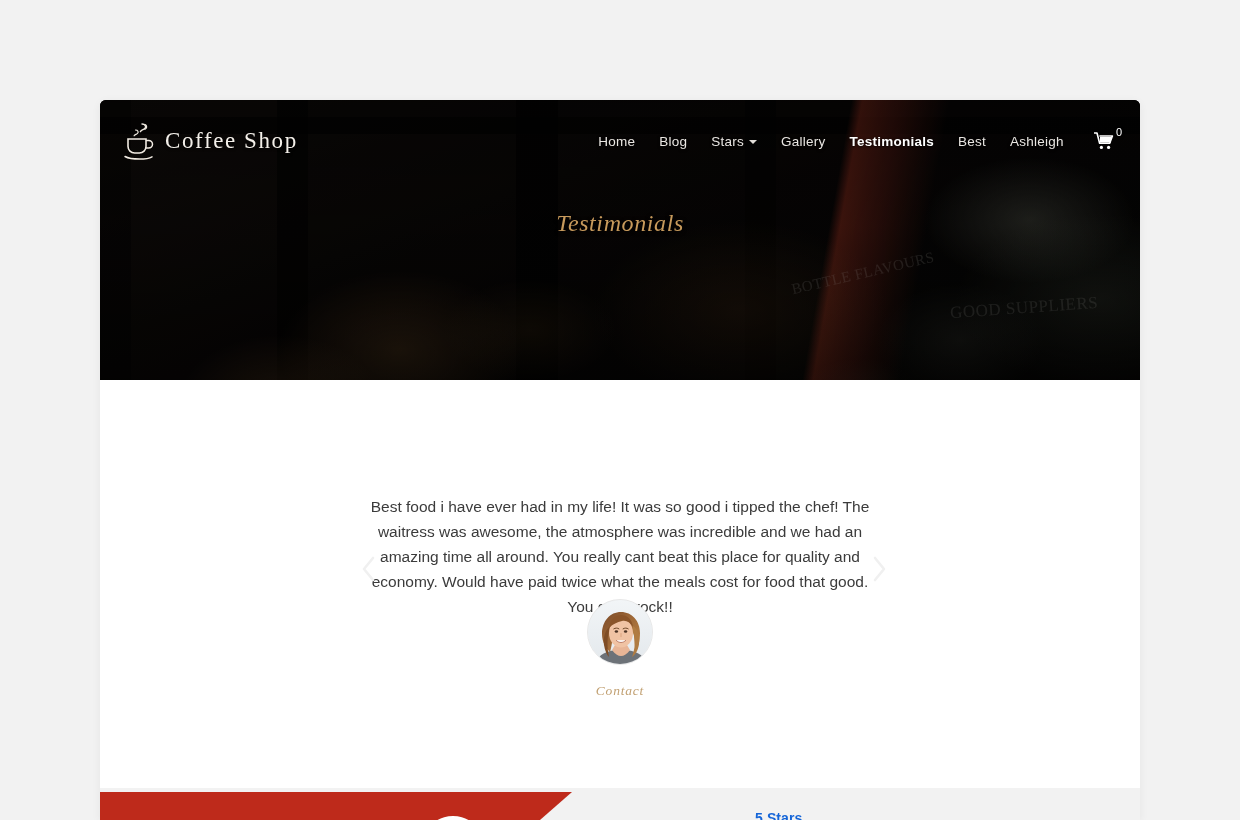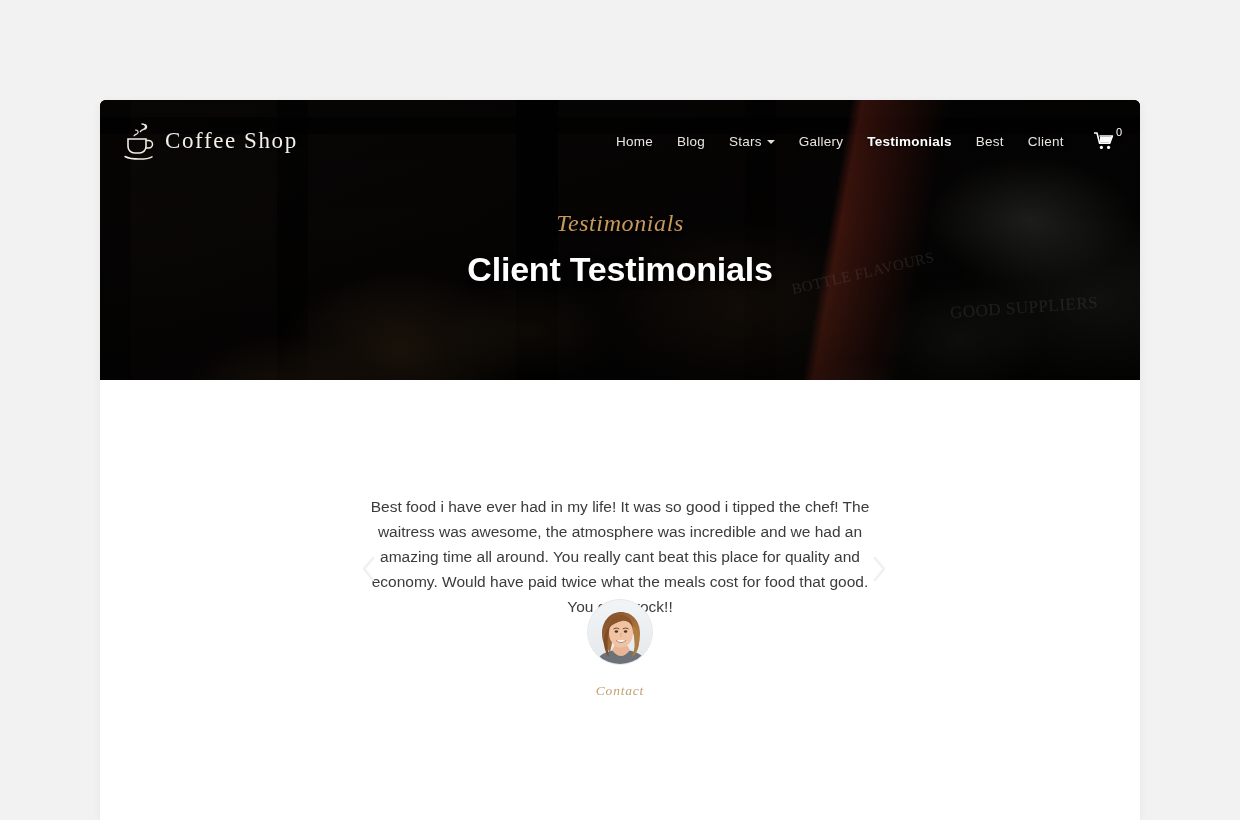--- a/index.html
+++ b/index.html
@@ -273,38 +273,37 @@
           <div class="nav-item">
             <span>Gallery</span>
           </div>
           <div class="nav-item active">
             <span>Testimonials</span>
           </div>
           <div class="nav-item">
             <span>Best</span>
           </div>
           <div class="nav-item">
-            <span>Client</span>
+            <span>Ashleigh</span>
           </div>
 
           <div id="cart">
             <svg id="cart-icon" viewBox="0 0 20 18">
               <path d="M0 1h3l2.6 10.2h10.1L18.4 4H6" fill="none" stroke="#ffffff" stroke-width="1.6" stroke-linecap="round" stroke-linejoin="round"></path>
               <rect x="6" y="5" width="11" height="5.6" fill="#ffffff"></rect>
               <circle cx="7.4" cy="15.4" r="1.6" fill="#ffffff"></circle>
               <circle cx="14.6" cy="15.4" r="1.6" fill="#ffffff"></circle>
             </svg>
             <span id="cart-count">0</span>
           </div>
         </nav>
       </div>
 
       <div id="hero-titles">
         <div id="hero-script">Testimonials</div>
-        <h1 id="hero-heading">Client Testimonials</h1>
       </div>
     </div>
 
     <div id="testimonial-section">
 
       <p id="quote">Best food i have ever had in my life! It was so good i tipped the chef! The waitress was awesome, the atmosphere was incredible and we had an amazing time all around. You really cant beat this place for quality and economy. Would have paid twice what the meals cost for food that good. You guys rock!!</p>
 
       <div class="arrow" id="arrow-prev">
         <svg viewBox="0 0 28 34">
           <path d="M18 6 L9 17 L18 28" fill="none" stroke="#f0f0f0" stroke-width="2.6" stroke-linecap="round" stroke-linejoin="round"></path>
@@ -359,14 +358,20 @@
               <path d="M28 40.2c3 3 7 3 10 0z" fill="#ffffff"></path>
               <path d="M28 40.2c3 3 7 3 10 0" fill="none" stroke="#b5705a" stroke-width=".9" stroke-linejoin="round"></path>
             </g>
           </svg>
         </div>
         <div id="author">Contact</div>
       </div>
     </div>
   </div>
 
+  <div id="bottom-strip">
+    <div id="red-banner">
+      <div id="red-banner-mark"></div>
+    </div>
+    <div id="stars-label">5 Stars</div>
+  </div>
 
 </div>
 
 </body></html>

